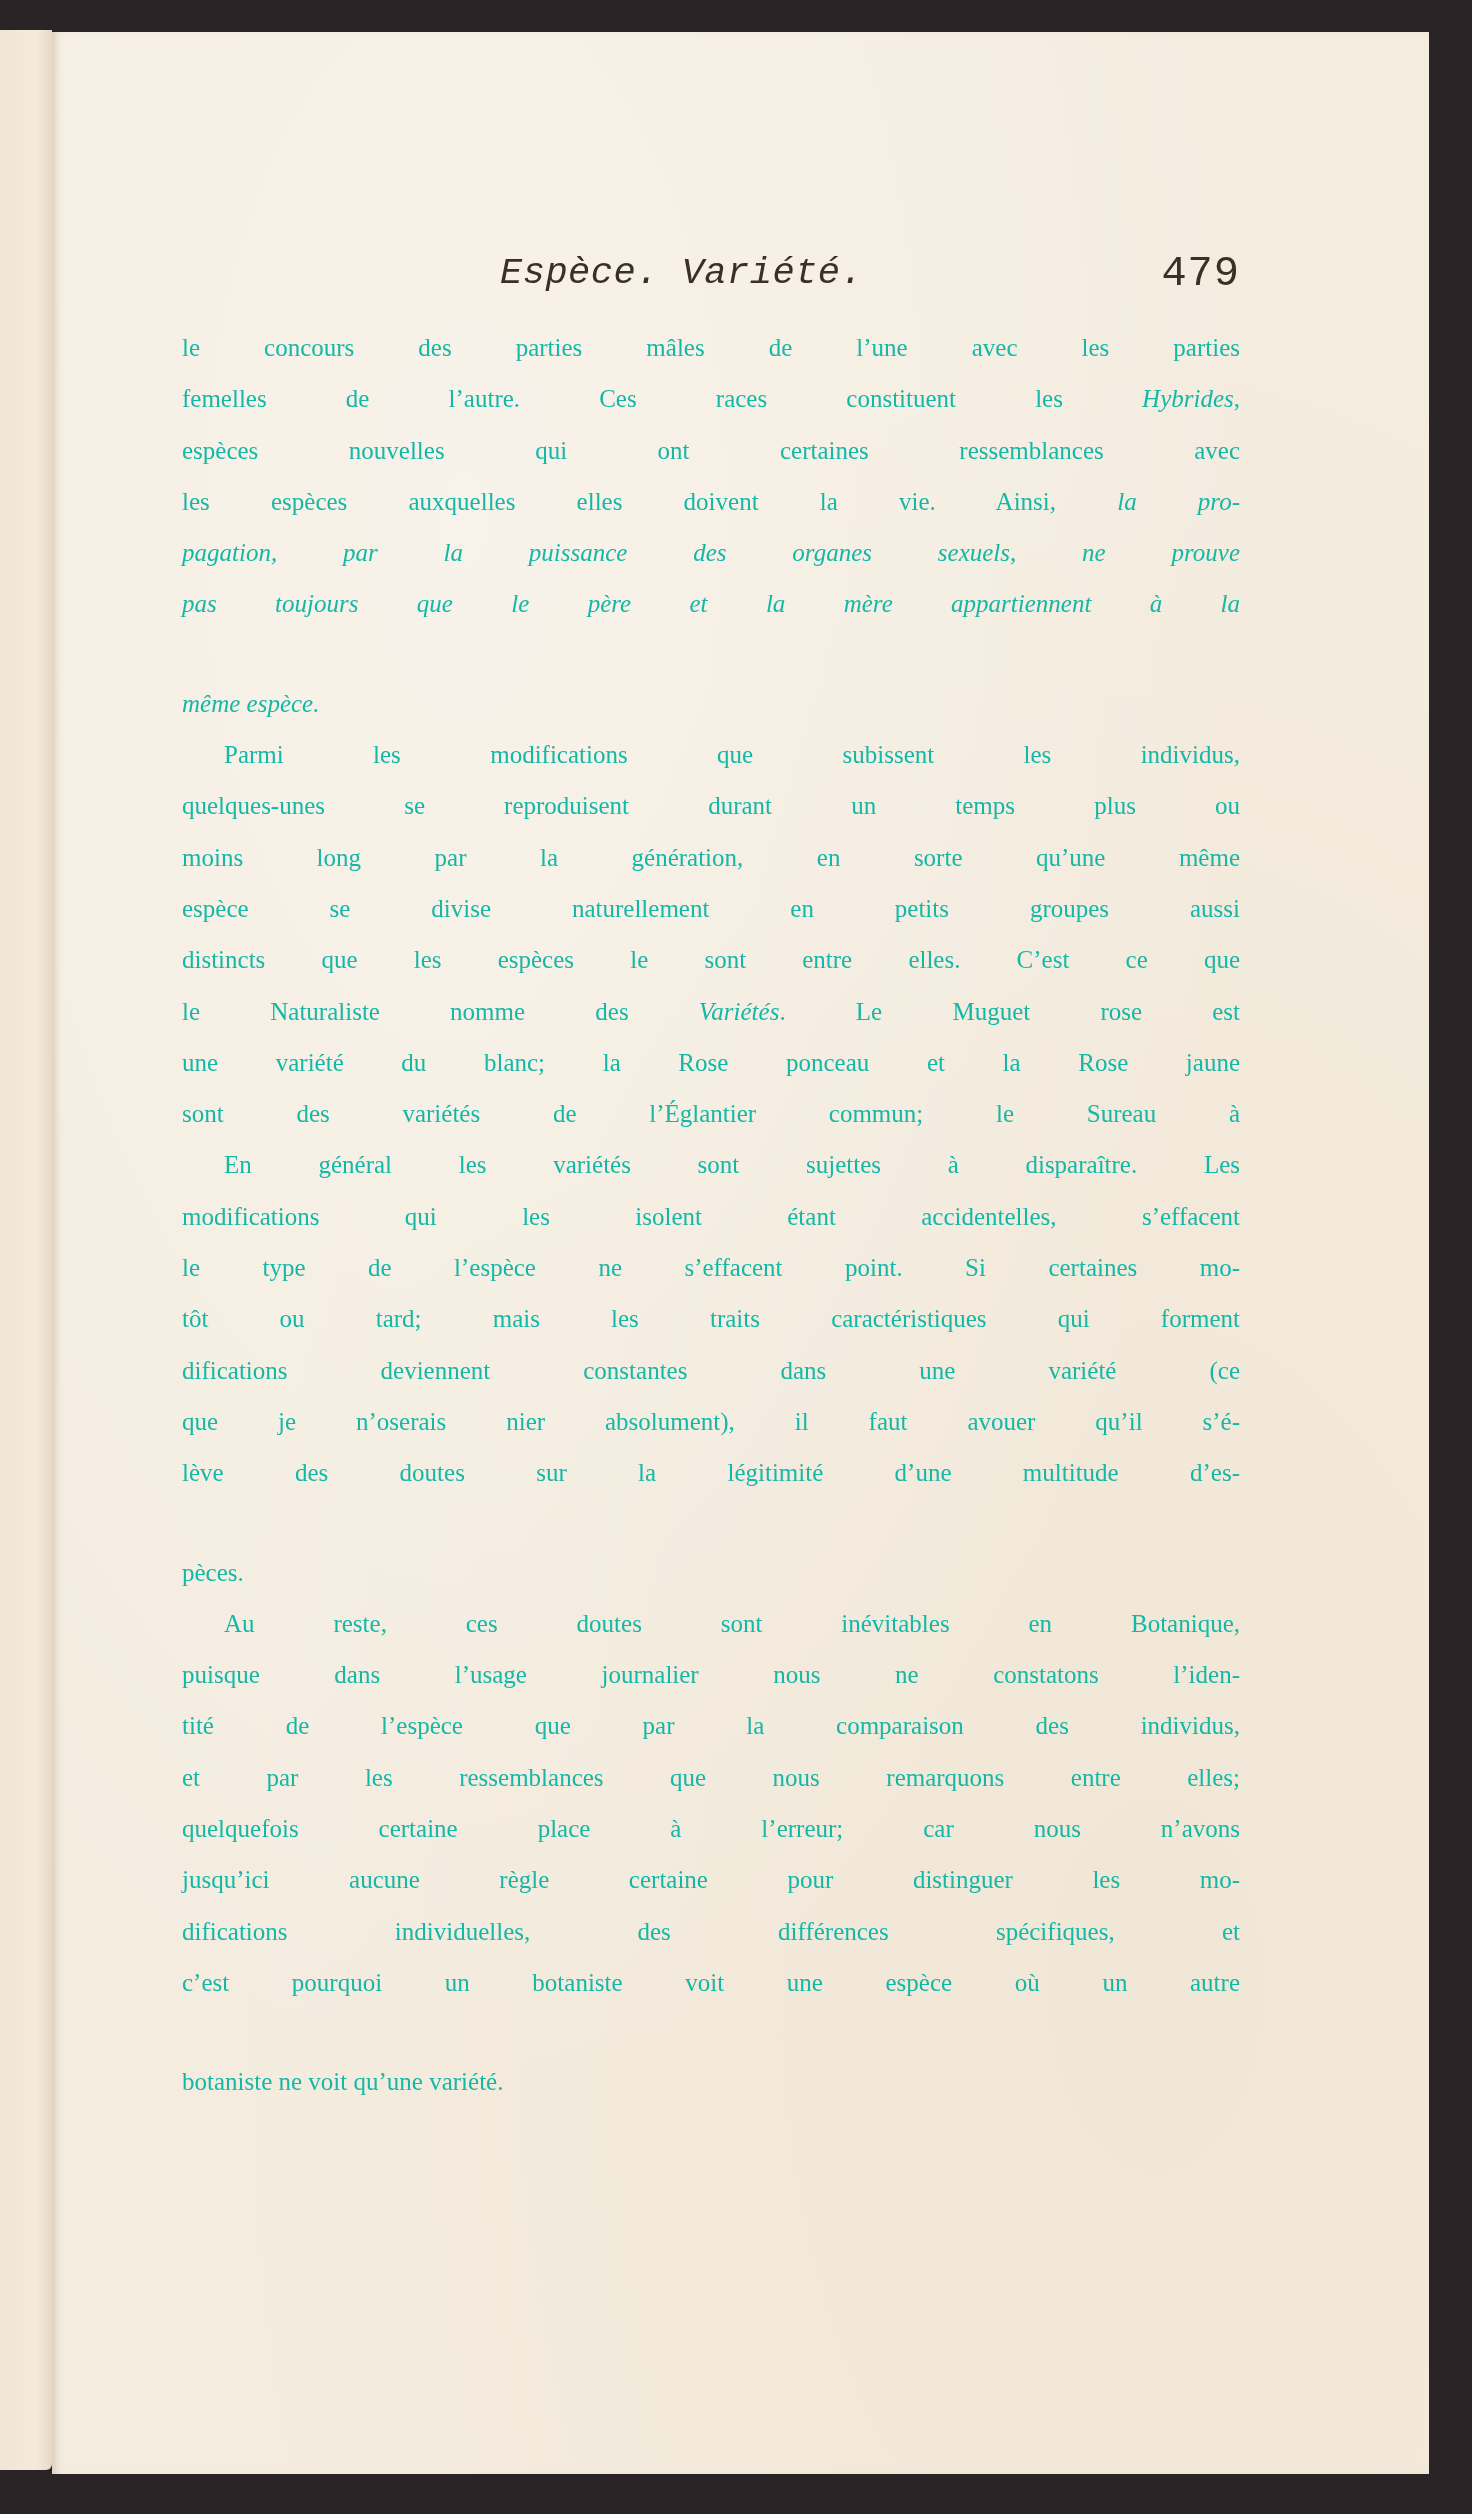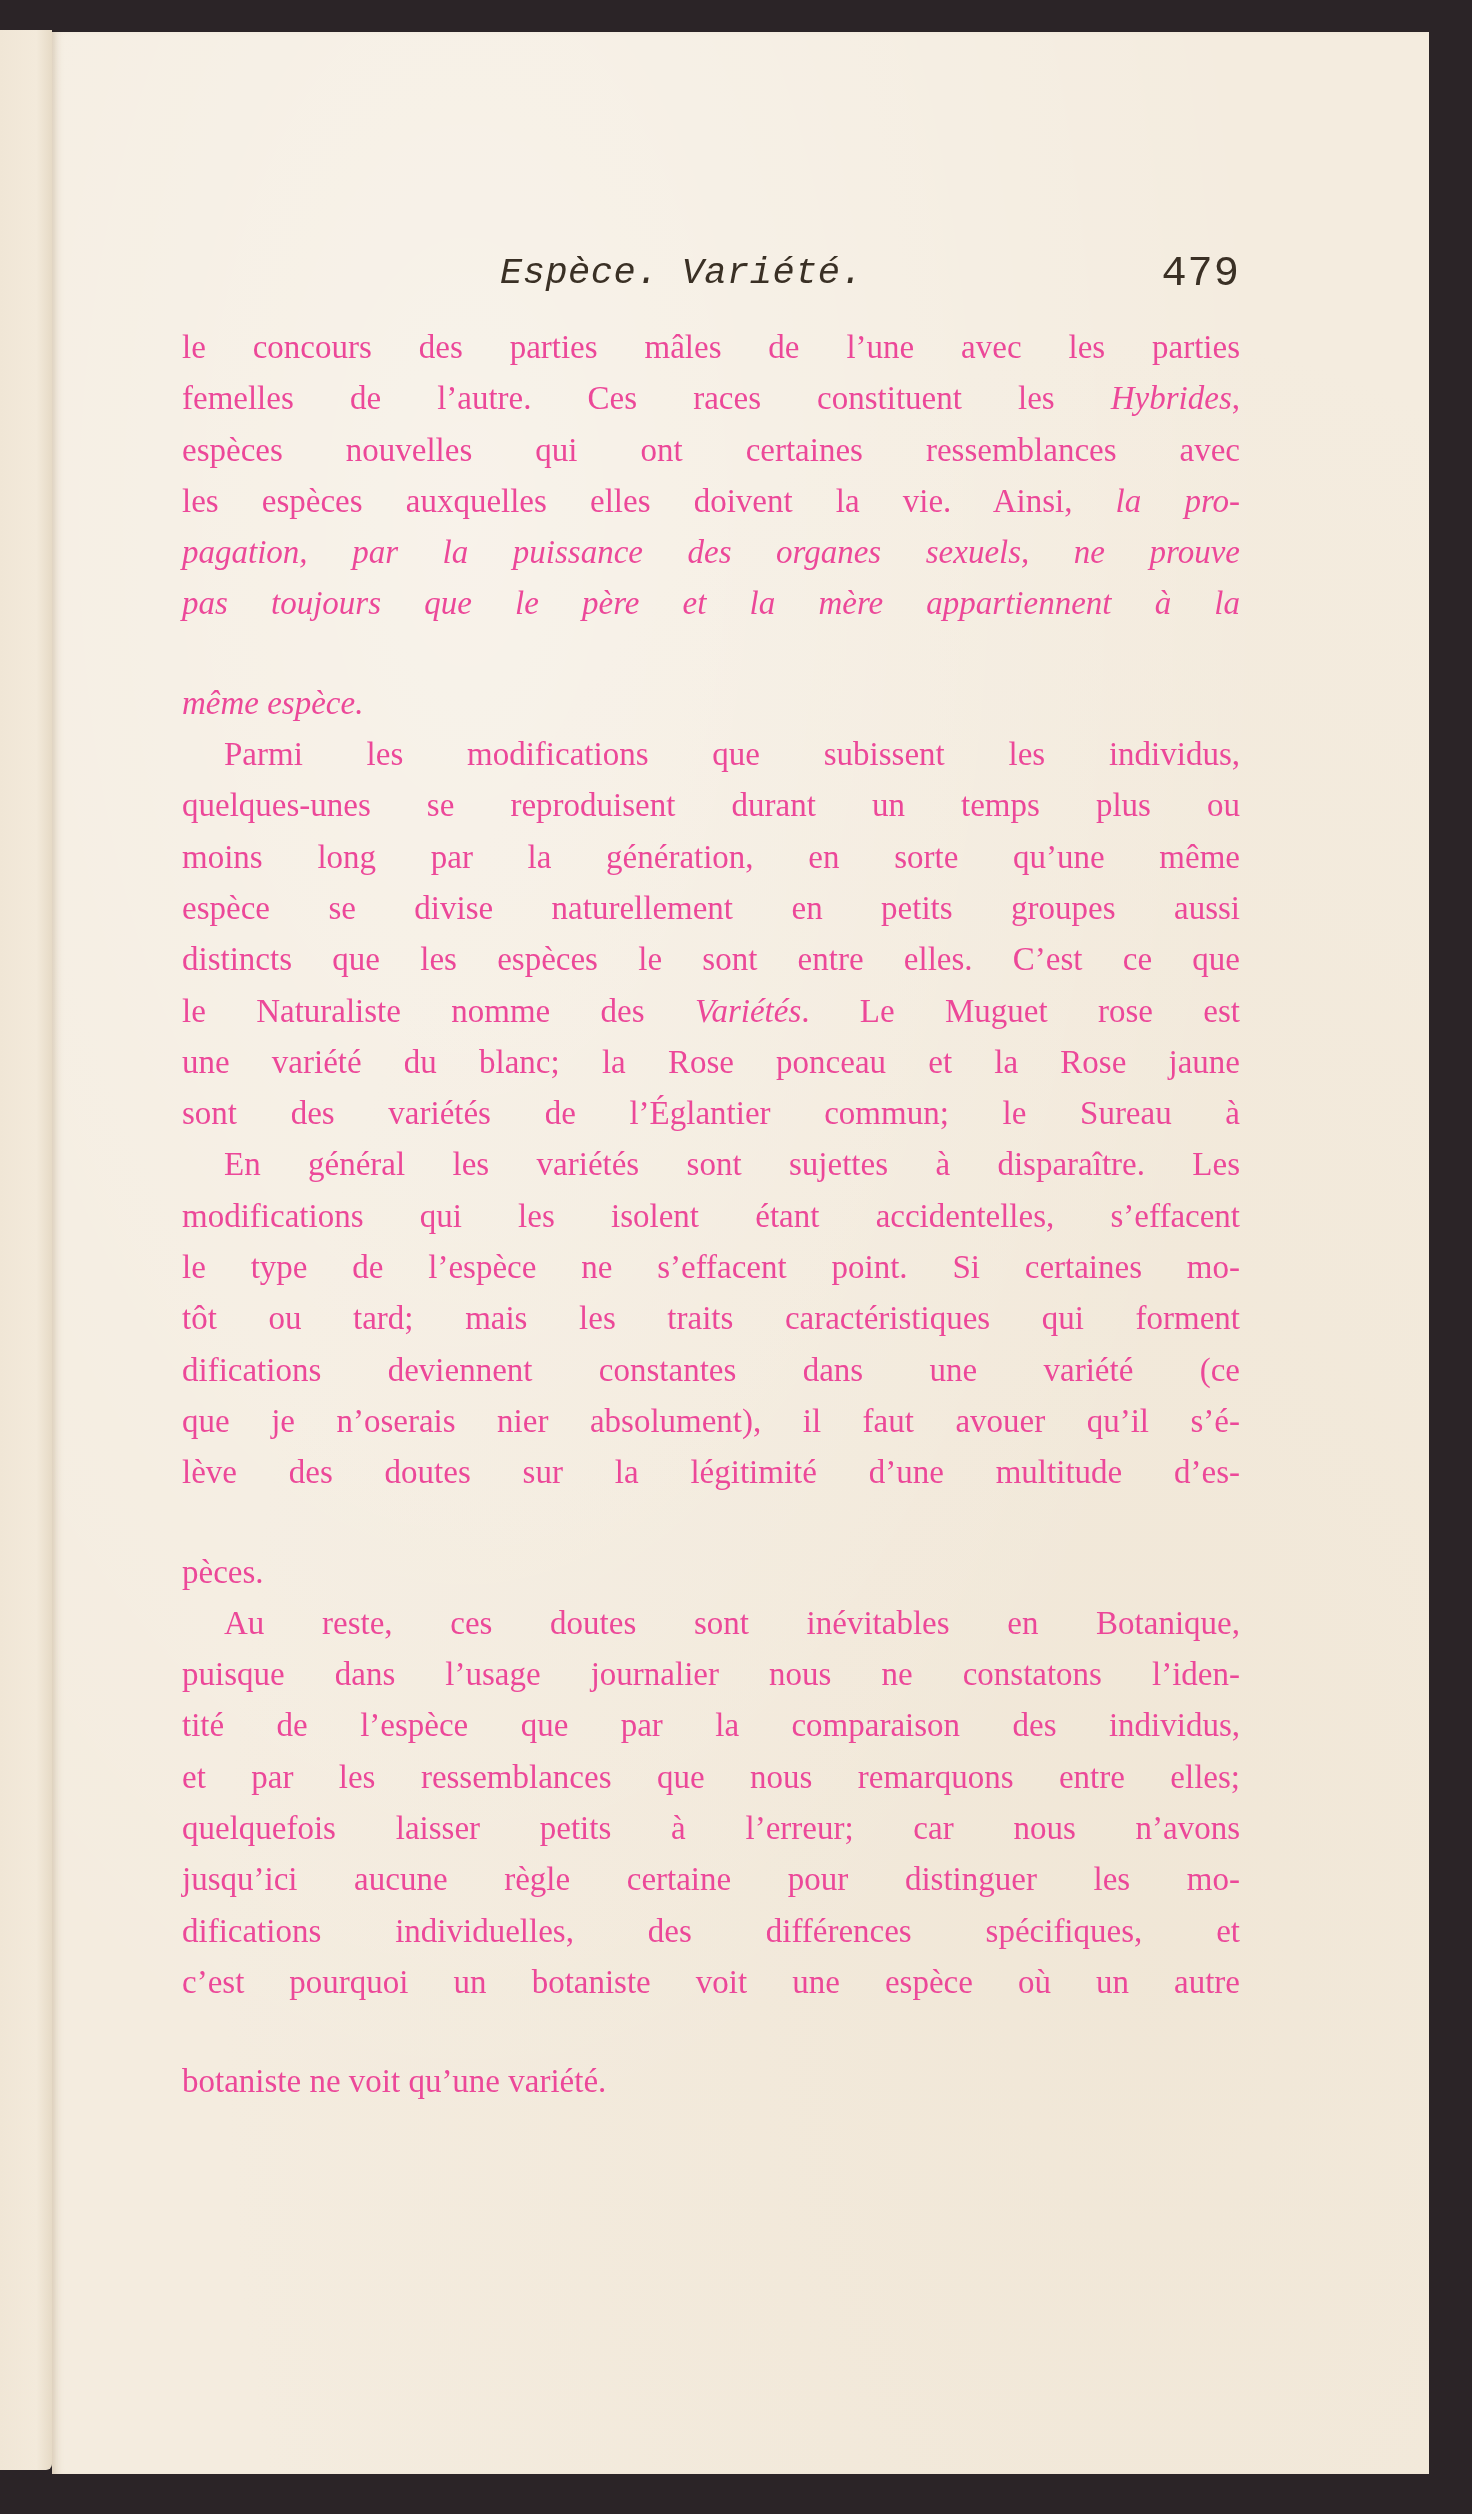--- a/index.html
+++ b/index.html
@@ -57,23 +57,23 @@
       top: -2px;
       font-size: 42px;
       letter-spacing: 1px;
     }
     .text-block {
       position: absolute;
       left: 182px;
       top: 322px;
       width: 1058px;
       font-family: "Liberation Serif", "DejaVu Serif", serif;
-      font-size: 33px;
+      font-size: 25px;
       line-height: 51.3px;
-      color: #ec4899;
+      color: #14b8a6;
       text-align: justify;
     }
     .line {
       display: block;
       white-space: nowrap;
       text-align-last: justify;
       height: 51.3px;
     }
     .line.last {
       text-align-last: left;
@@ -126,19 +126,19 @@
       <span class="line"><span>difications deviennent constantes dans une variété (ce</span></span>
       <span class="line"><span>que je n’oserais nier absolument), il faut avouer qu’il s’é-</span></span>
       <span class="line"><span>lève des doutes sur la légitimité d’une multitude d’es-</span></span>
       <span class="line last"><span>pèces.</span></span>
     </div>
     <div>
       <span class="line indent"><span>Au reste, ces doutes sont inévitables en Botanique,</span></span>
       <span class="line"><span>puisque dans l’usage journalier nous ne constatons l’iden-</span></span>
       <span class="line"><span>tité de l’espèce que par la comparaison des individus,</span></span>
       <span class="line"><span>et par les ressemblances que nous remarquons entre elles;</span></span>
-      <span class="line"><span>quelquefois laisser petits à l’erreur; car nous n’avons</span></span>
+      <span class="line"><span>quelquefois certaine place à l’erreur; car nous n’avons</span></span>
       <span class="line"><span>jusqu’ici aucune règle certaine pour distinguer les mo-</span></span>
       <span class="line"><span>difications individuelles, des différences spécifiques, et</span></span>
       <span class="line"><span>c’est pourquoi un botaniste voit une espèce où un autre</span></span>
       <span class="line last"><span>botaniste ne voit qu’une variété.</span></span>
     </div>
   </div>
 
 </body></html>

